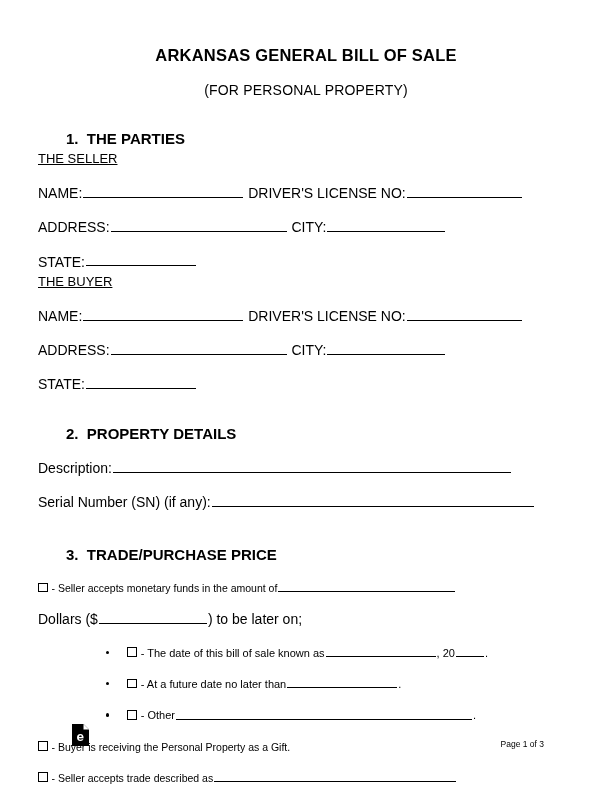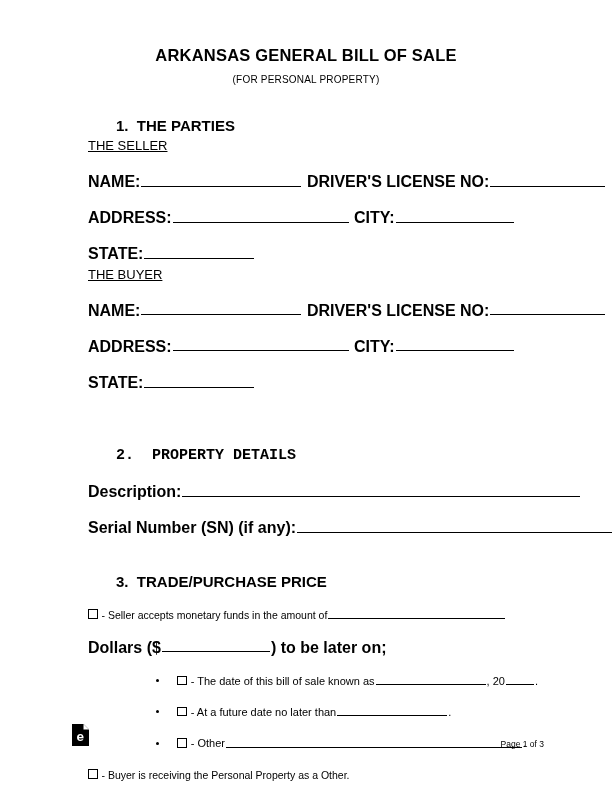--- a/index.html
+++ b/index.html
@@ -14,66 +14,65 @@
     font-family: "Liberation Sans", sans-serif;
     color: #000000;
     -webkit-font-smoothing: none;
   }
   .page {
     position: absolute;
     left: 0; top: 0;
     width: 612px;
     height: 792px;
     box-sizing: border-box;
-    padding: 0 88px;
+    padding: 0 38px;
   }
 
   
   .doc-title {
     margin: 0;
     padding-top: 46px;
     text-align: center;
     font-size: 16.5px;
     font-weight: bold;
     letter-spacing: 0.2px;
   }
   .doc-subtitle {
-    margin: 4px;
+    margin: 12px;
     padding-top: 5px;
     text-align: center;
-    font-size: 10px;
+    font-size: 14px;
     letter-spacing: 0.2px;
   }
 
   
   .section-heading {
     font-size: 15px;
     font-weight: bold;
     margin-left: 28px;
     white-space: pre;
   }
   .s1 { margin-top: 32px; }
-  .s2 { margin-top: 56px; font-family: Liberation Mono, monospace; }
+  .s2 { margin-top: 32px; }
   .s3 { margin-top: 36px; }
 
   
   .party-label {
     font-size: 13px;
     text-decoration: underline;
     display: inline-block;
     margin-top: 4px;
   }
 
   
   .row {
-    font-size: 16px;
+    font-size: 14px;
     margin-top: 18px;
     white-space: nowrap;
     line-height: 1.1;
-    font-weight: bold;
   }
   .row.tight { margin-top: 17px; }
 
   
   .rule {
     display: inline-block;
     border-bottom: 1.3px solid #000;
     vertical-align: baseline;
     height: 0.85em;
     margin: 0 1px;
@@ -215,21 +214,21 @@
     </li>
     <li class="bullet-row">
       <span class="dot"></span><span class="cbox"></span><span>- At a future date no later than</span><span class="rule rule-thin" style="width:110px"></span><span>.</span>
     </li>
     <li class="bullet-row">
       <span class="dot"></span><span class="cbox"></span><span>- Other</span><span class="rule rule-thin" style="width:296px"></span><span>.</span>
     </li>
   </ul>
 
   <div class="check-row">
-    <span class="cbox"></span><span>- Buyer is receiving the Personal Property as a Other.</span>
+    <span class="cbox"></span><span>- Buyer is receiving the Personal Property as a Gift.</span>
   </div>
 
   <div class="check-row">
     <span class="cbox"></span><span>- Seller accepts trade described as</span><span class="rule rule-thin" style="width:242px"></span>
   </div>
 
   <div class="cont-line">
     <span class="rule rule-thin" style="width:466px"></span><span>.</span>
   </div>
 

